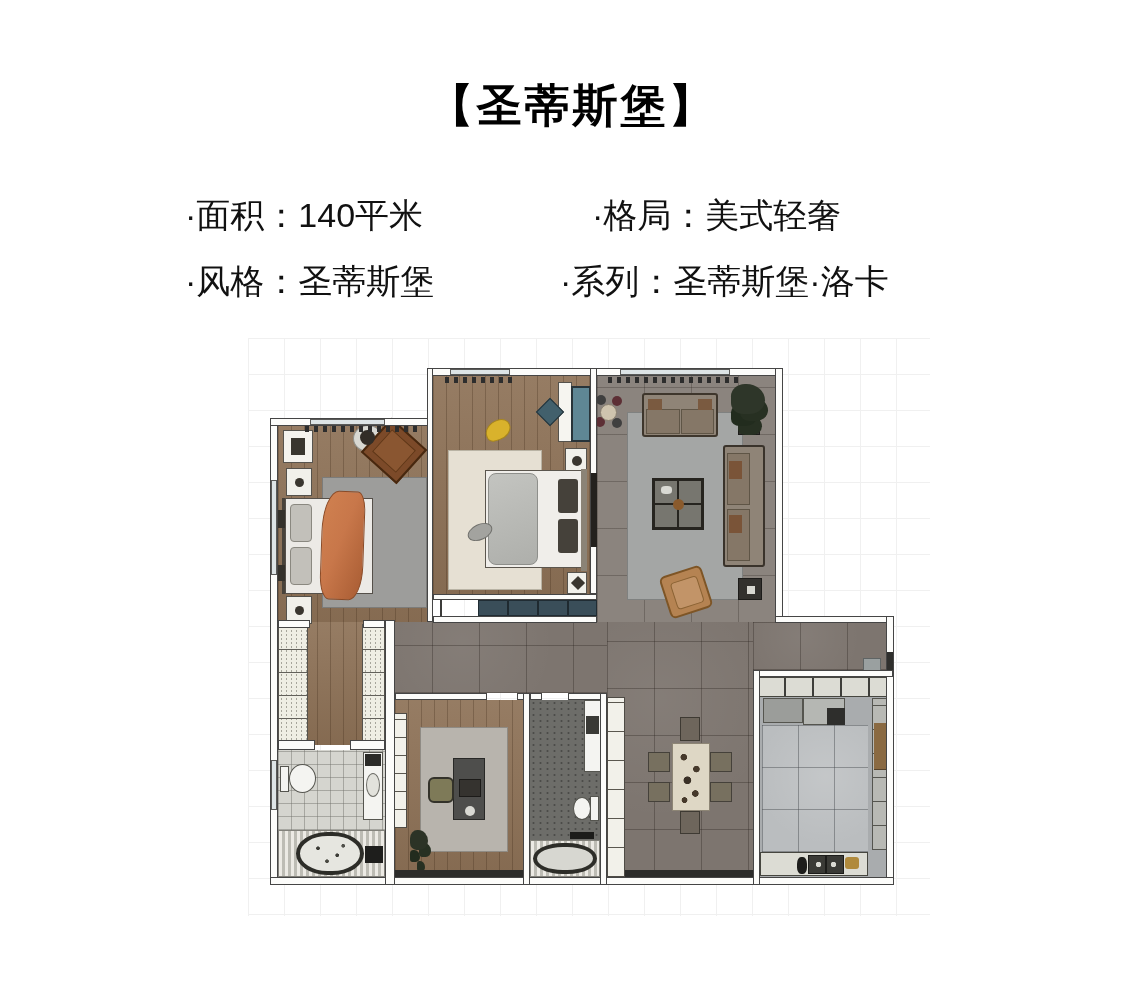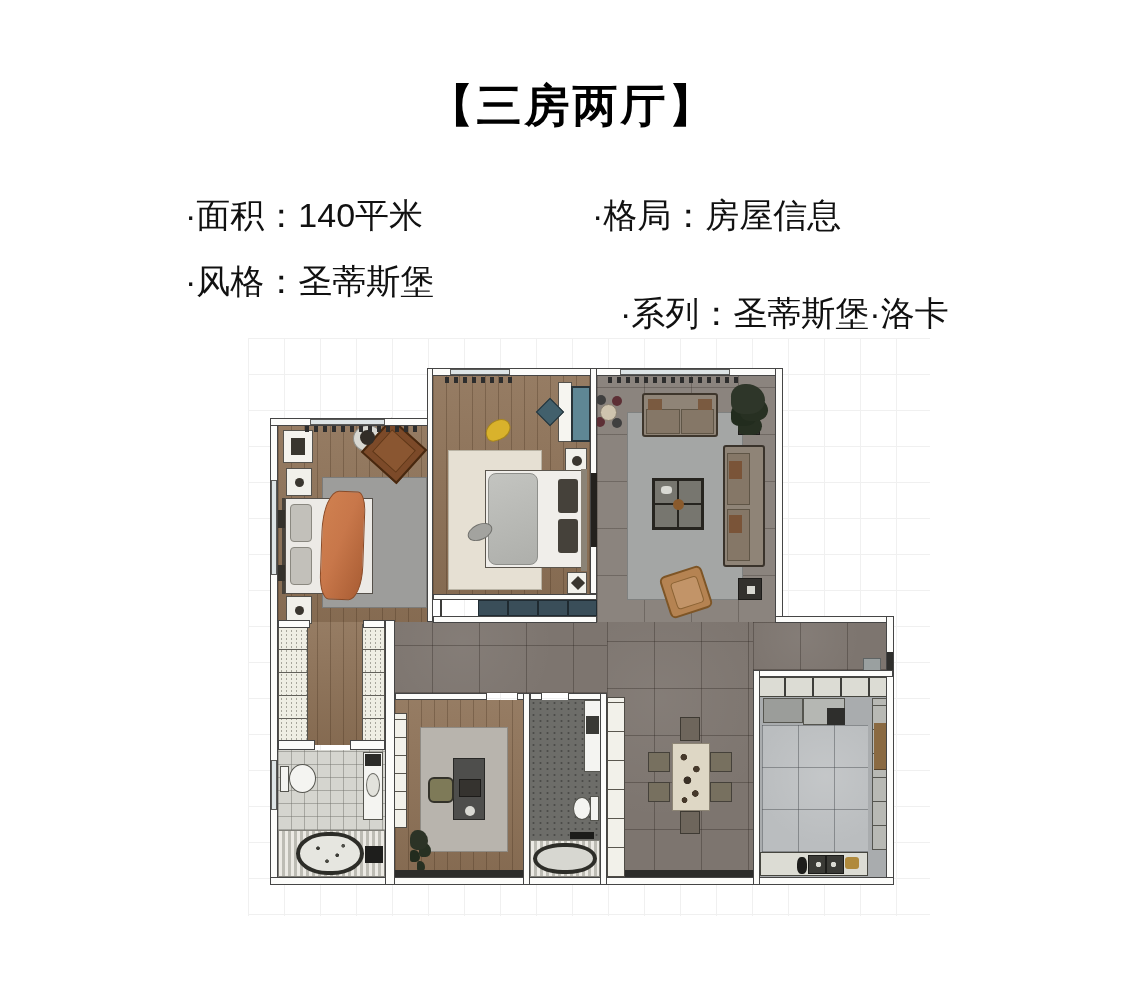--- a/index.html
+++ b/index.html
@@ -52,25 +52,25 @@
       radial-gradient(circle at 62% 55%,#3c3c36 1.5px,transparent 2.2px),
       radial-gradient(circle at 45% 72%,#4a4a42 1.5px,transparent 2.2px),
       radial-gradient(circle at 72% 28%,#50504a 1.5px,transparent 2.2px);z-index:12;}
   .plant{background:#2e3629;border-radius:45% 60% 50% 40%;
     box-shadow:6px 10px 0 -3px #273022,-4px 16px 0 -4px #222c1e,2px 26px 0 -5px #273022;z-index:12;}
   .win{background:#dde4e6;border:1px solid #5a5a58;z-index:46;}
 </style>
 </head>
 <body>
 
-<div id="title" class="txt">【三房两厅】</div>
+<div id="title" class="txt">【圣蒂斯堡】</div>
 <div class="txt info" style="left:185px;top:193px;">·面积：140平米</div>
-<div class="txt info" style="left:592px;top:193px;">·格局：房屋信息</div>
+<div class="txt info" style="left:592px;top:193px;">·格局：美式轻奢</div>
 <div class="txt info" style="left:185px;top:259px;">·风格：圣蒂斯堡</div>
-<div class="txt info" style="left:620px;top:259px;margin-top:32px;">·系列：圣蒂斯堡·洛卡</div>
+<div class="txt info" style="left:560px;top:259px;">·系列：圣蒂斯堡·洛卡</div>
 
 <div id="plan-bg" class="abs"></div>
 <div id="floorplan" class="abs">
 
   <div class="floor wood" style="left:8px;top:58px;width:149px;height:210px;"></div>
   <div class="floor wood" style="left:8px;top:262px;width:107px;height:123px;"></div>
   <div class="floor wood" style="left:163px;top:16px;width:164px;height:222px;"></div>
   <div class="floor wood" style="left:125px;top:340px;width:128px;height:177px;"></div>
   <div class="floor tileL" style="left:327px;top:15px;width:178px;height:248px;"></div>
   <div class="floor tile" style="left:115px;top:262px;width:222px;height:71px;"></div>

